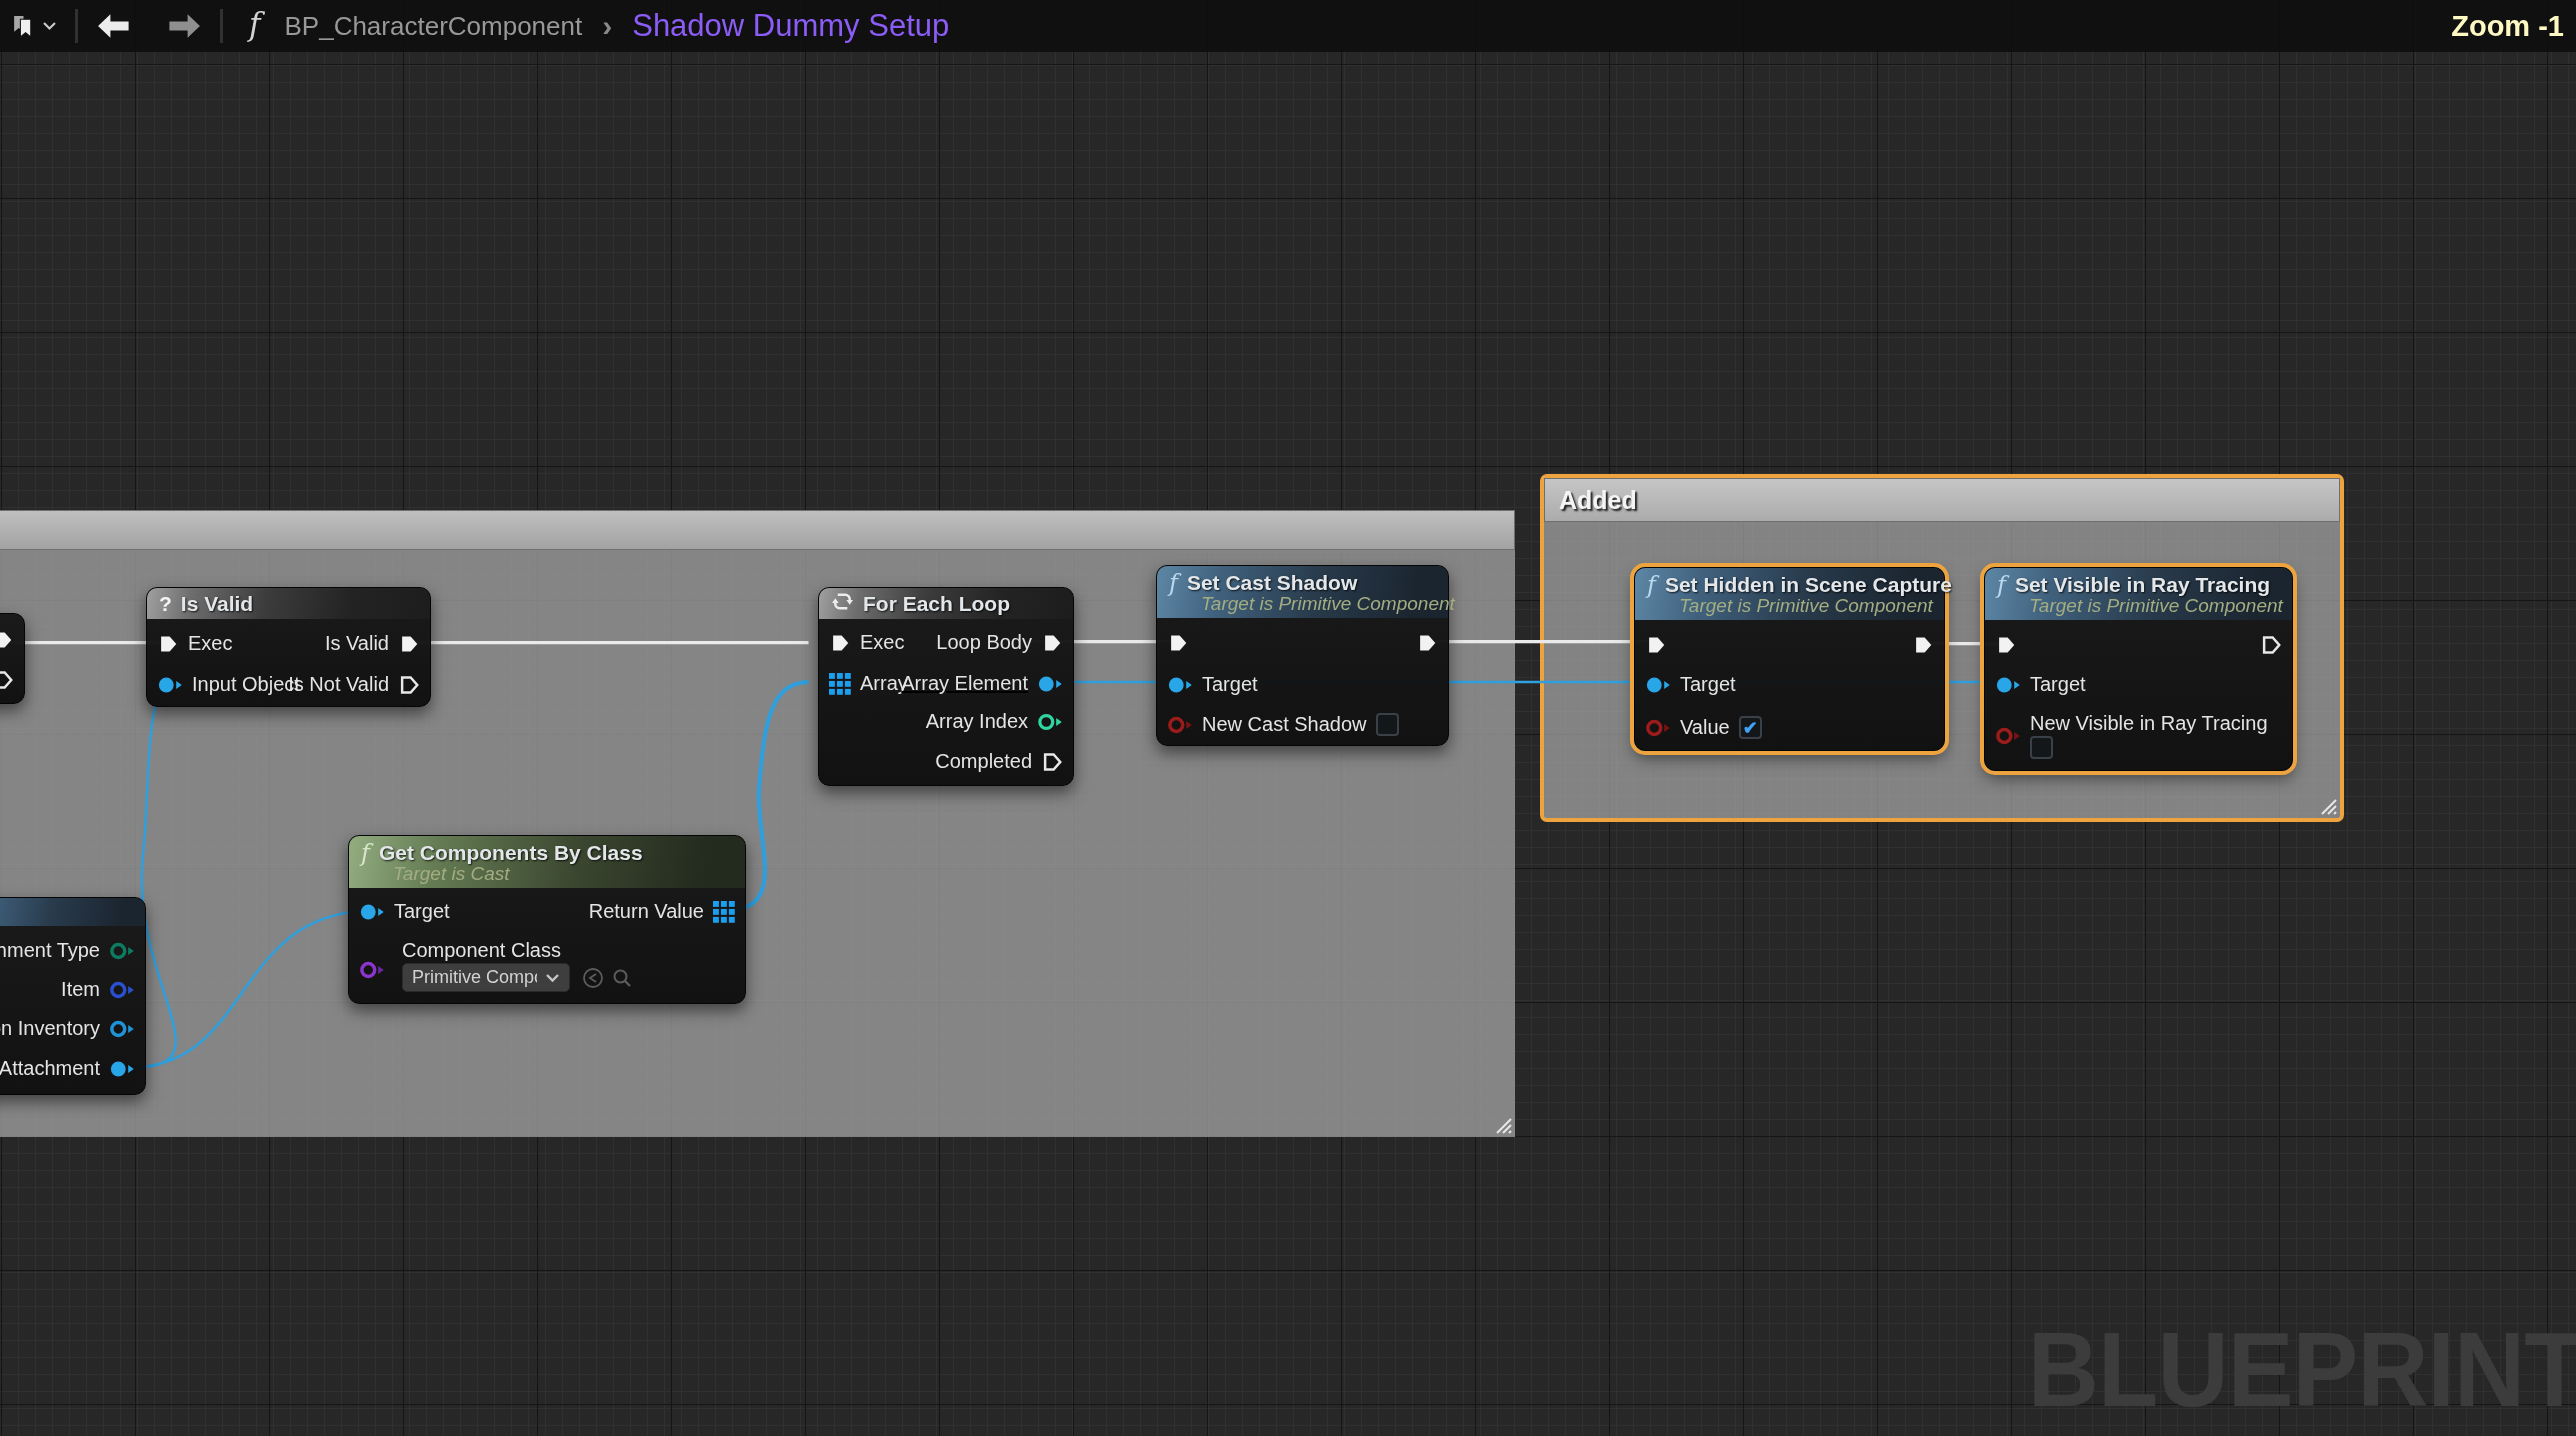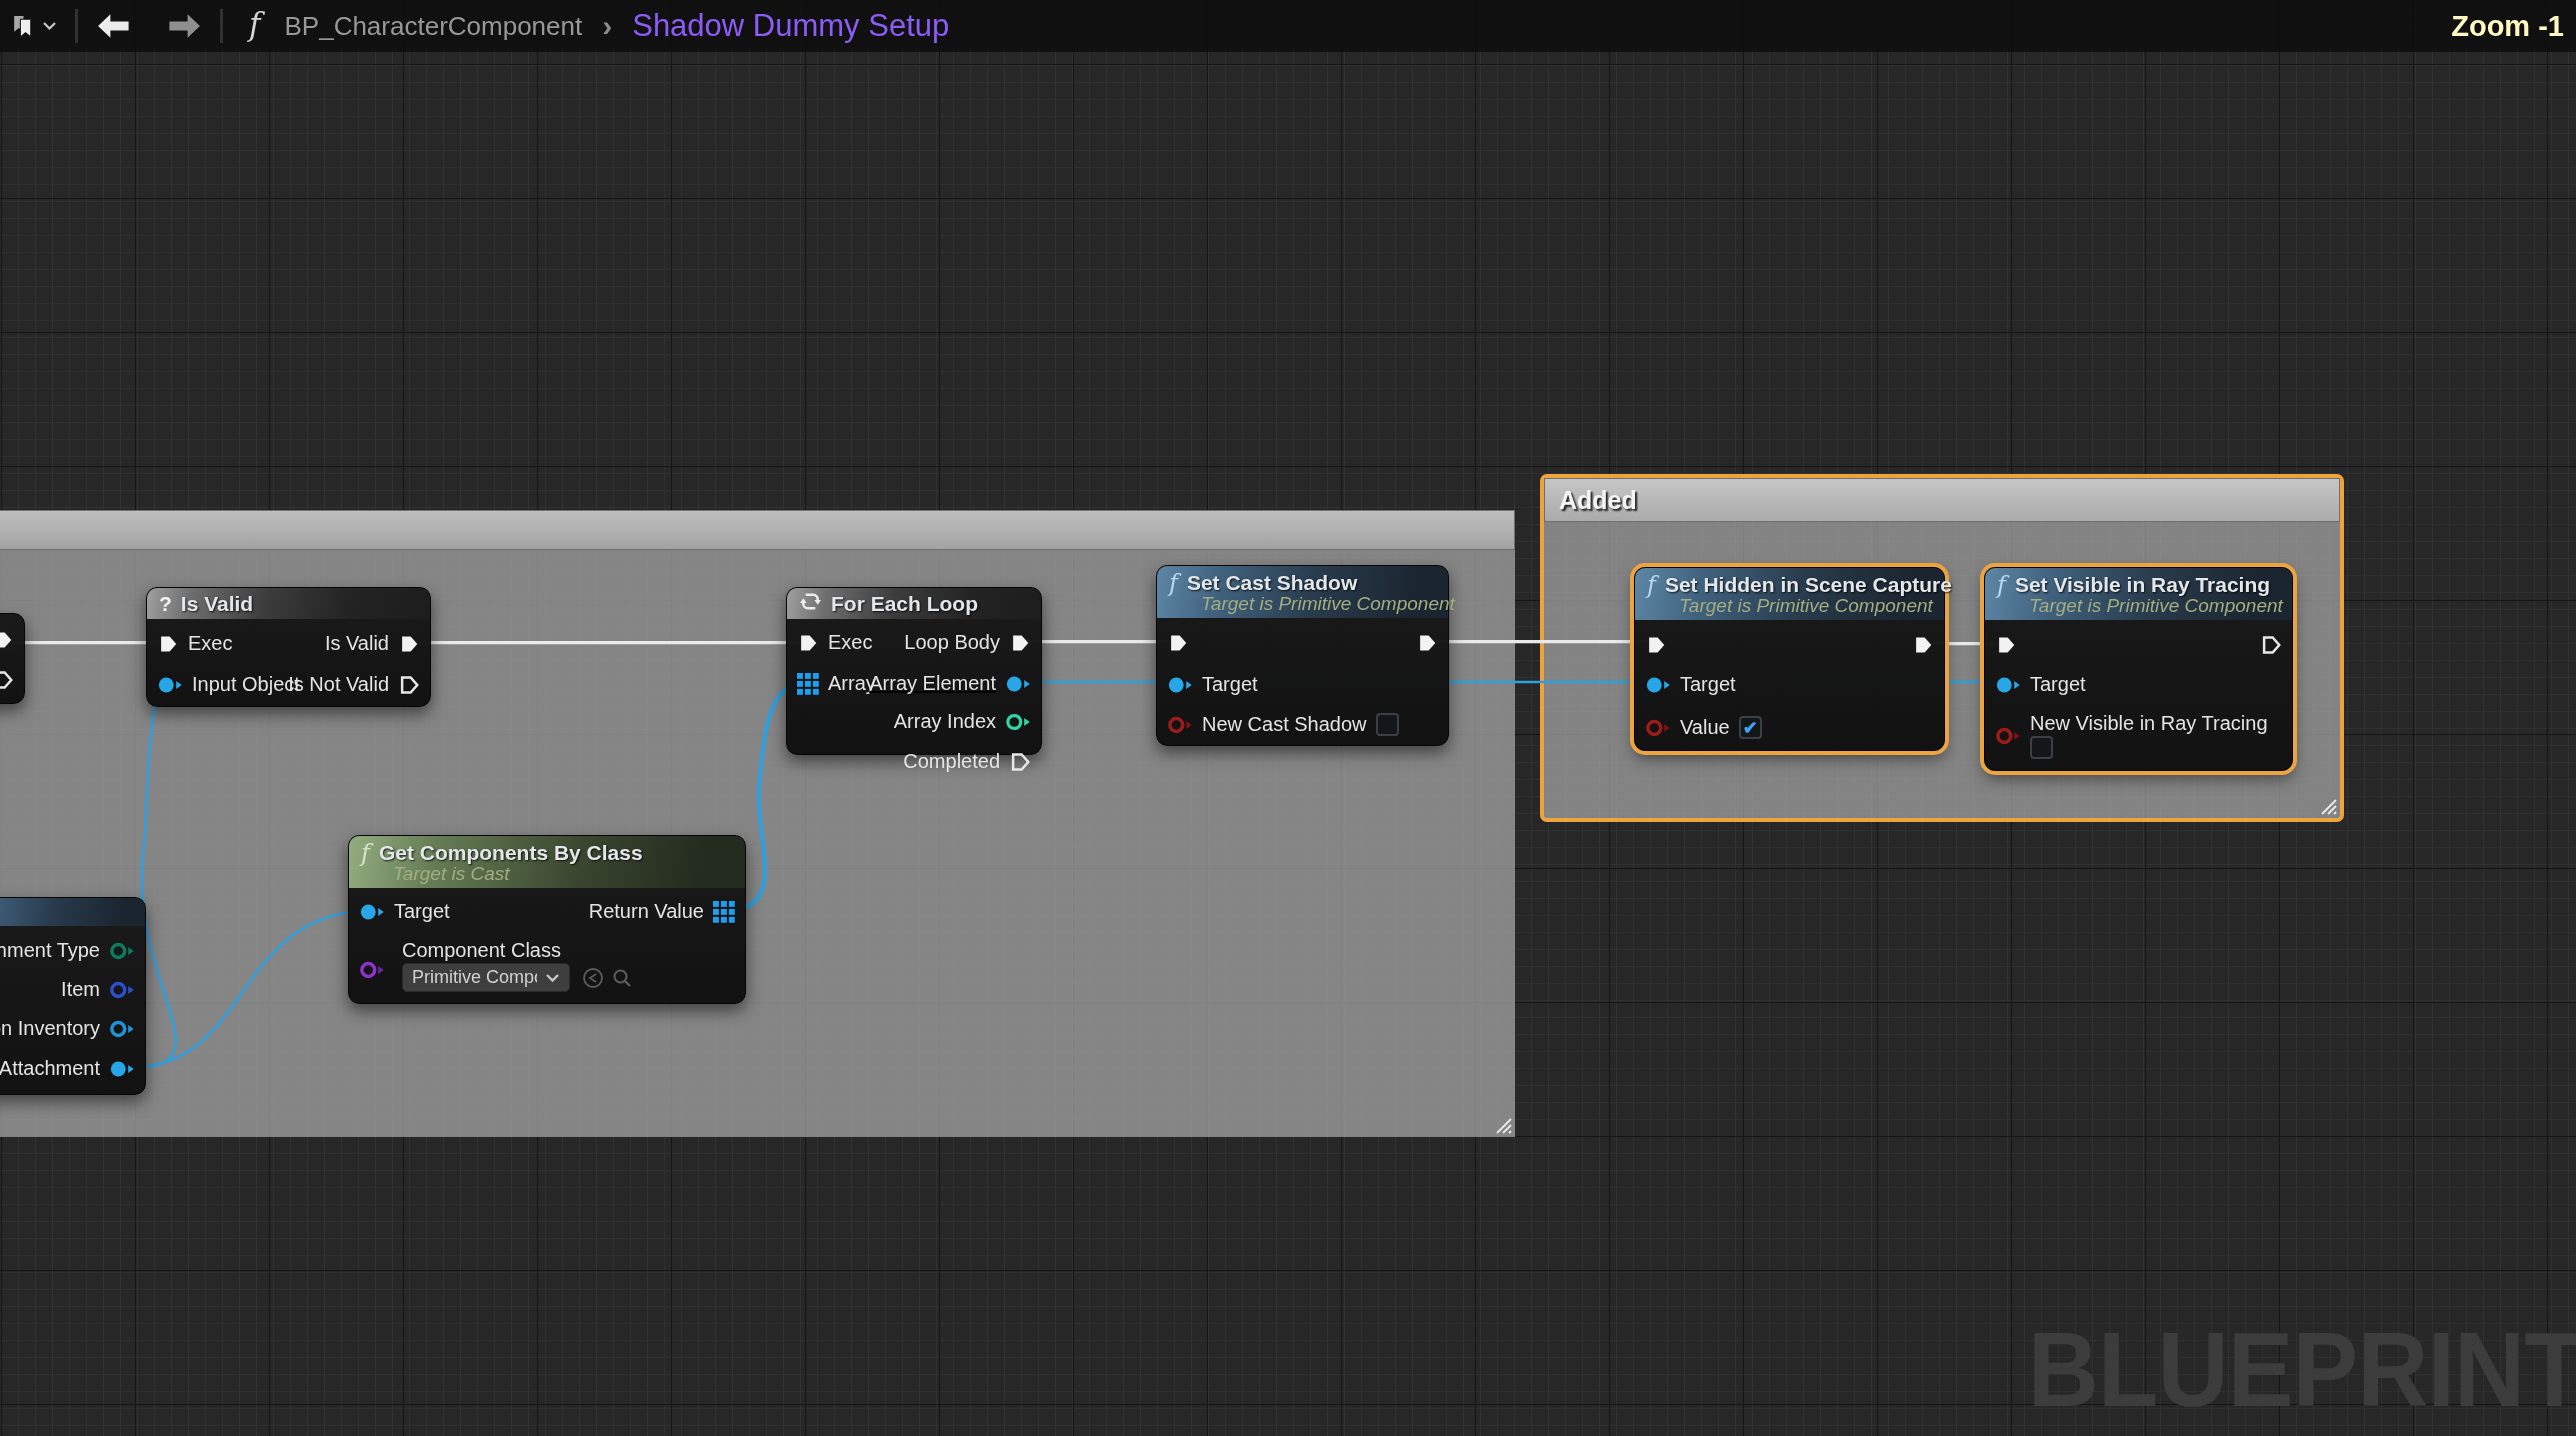--- a/index.html
+++ b/index.html
@@ -163,21 +163,21 @@
     <span class="pin-label">Input Object</span>
   </div>
   <div class="pin-row r" style="top:79px;">
     <svg viewBox="0 0 16 16" width="22" height="22">
         <path d="M3 2.5 h6.2 L14 8 L9.2 13.5 H3 Z" fill="none" stroke="#e8e8e8" stroke-width="1.8"></path>
       </svg>
     <span class="pin-label">Is Not Valid</span>
   </div>
 </div>
 
-<div class="node" style="left:786px;top:587px;width:256px;height:168px;">
+<div class="node" style="left:818px;top:587px;width:256px;height:199px;">
   <div class="nhead one gray">
     <span class="nicon">
       <svg viewBox="0 0 24 24" width="23" height="23">
         <path d="M7 5 H15 A4.5 4.5 0 0 1 19.5 9.5 V10.5" fill="none" stroke="#ececec" stroke-width="2.6"></path>
         <path d="M19.5 15.5 L16 10.5 H23 Z" fill="#ececec"></path>
         <path d="M17 19 H9 A4.5 4.5 0 0 1 4.5 14.5 V13.5" fill="none" stroke="#ececec" stroke-width="2.6"></path>
         <path d="M4.5 8.5 L1 13.5 H8 Z" fill="#ececec"></path>
       </svg>
     </span>
     <span class="ntitle">For Each Loop</span>

